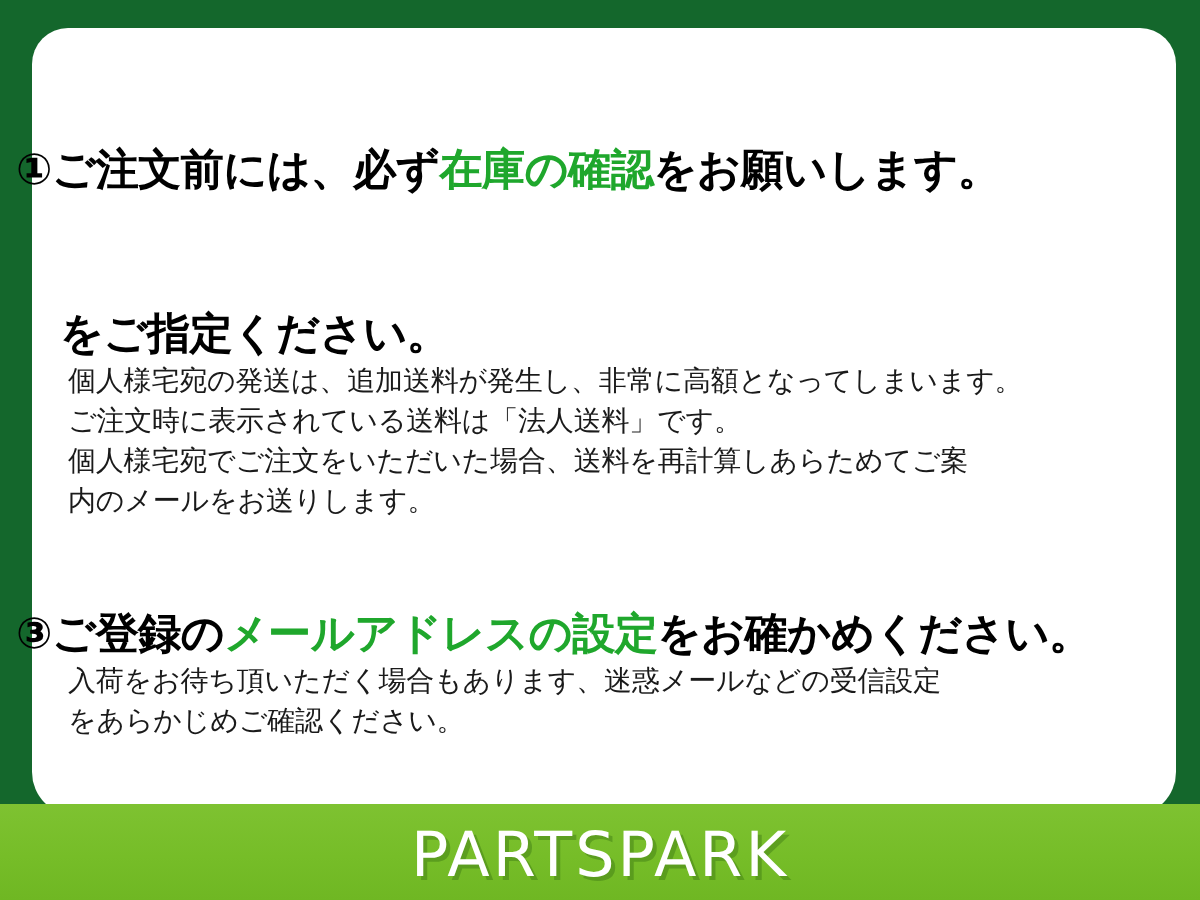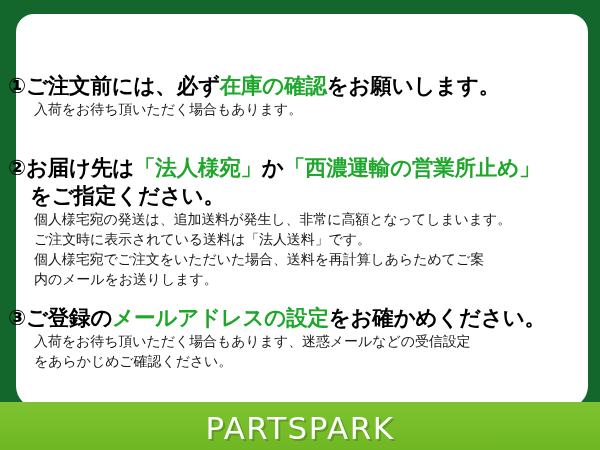--- a/index.html
+++ b/index.html
@@ -127,28 +127,24 @@
   <div class="panel"></div>
 
 
   <div class="content">
 
     <div class="item" id="item-1">
       <div class="item-heading">
         <span class="marker">①</span><span>ご注文前には、必ず</span><span class="hl">在庫の確認</span><span>をお願いします。</span>
       </div>
       <div class="item-body">
-        <span class="b-line">入荷をお待ち頂いただく場合もあります。</span>
       </div>
     </div>
 
     <div class="item" id="item-2">
-      <div class="item-heading">
-        <span class="marker">②</span><span>お届け先は</span><span class="hl">「法人様宛」</span><span>か</span><span class="hl">「西濃運輸の営業所止め」</span>
-      </div>
       <div class="heading-cont">をご指定ください。</div>
       <div class="item-body">
         <span class="b-line">個人様宅宛の発送は、追加送料が発生し、非常に高額となってしまいます。</span>
         <span class="b-line">ご注文時に表示されている送料は「法人送料」です。</span>
         <span class="b-line">個人様宅宛でご注文をいただいた場合、送料を再計算しあらためてご案</span>
         <span class="b-line">内のメールをお送りします。</span>
       </div>
     </div>
 
     <div class="item" id="item-3">

